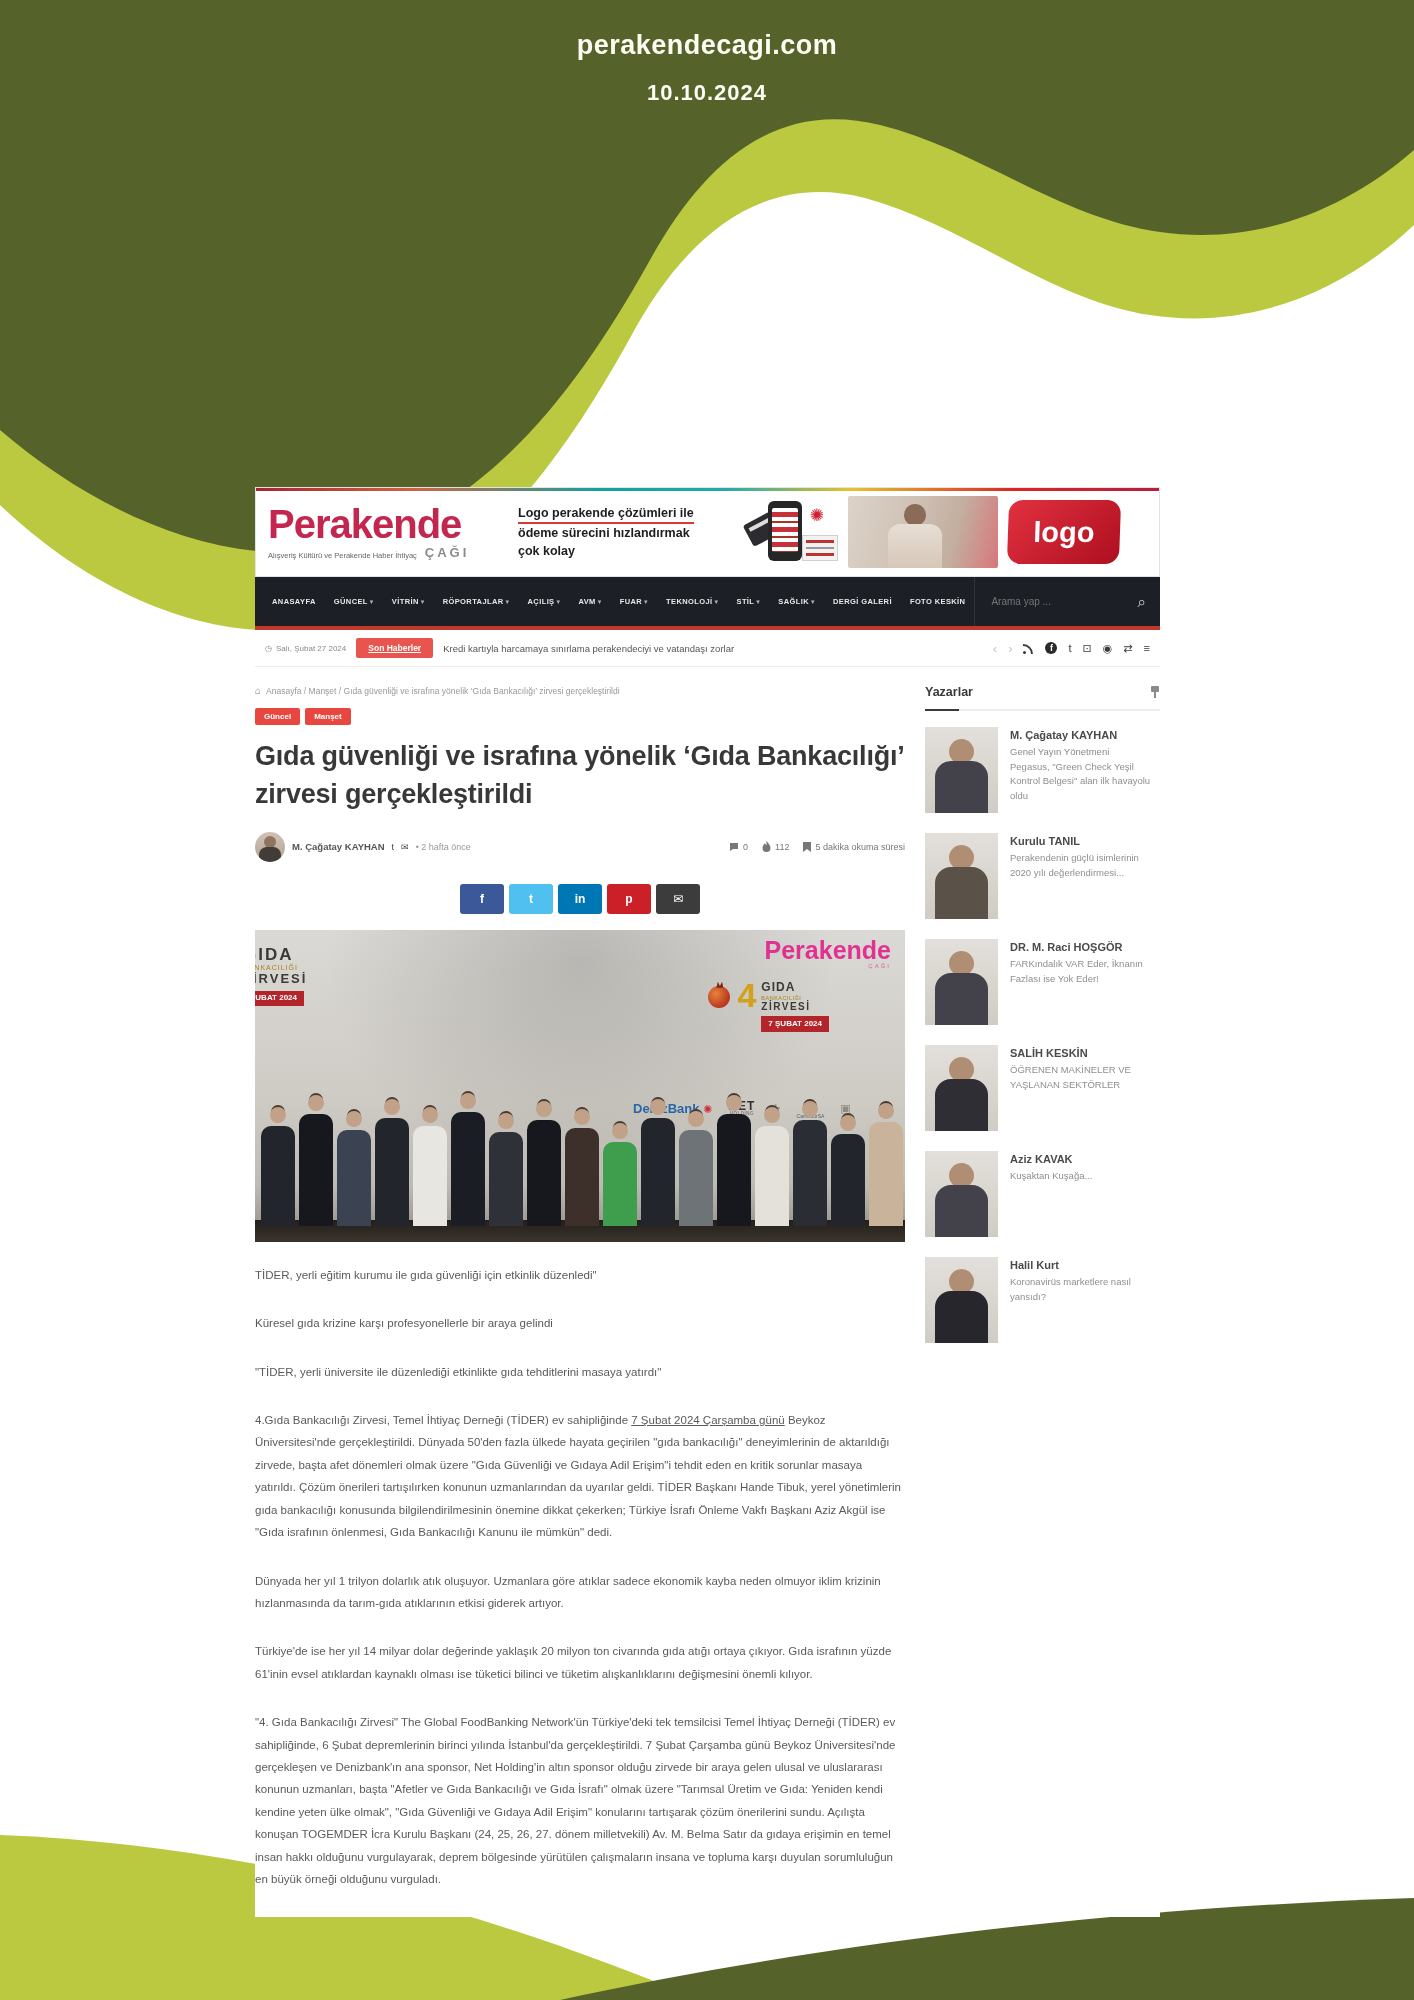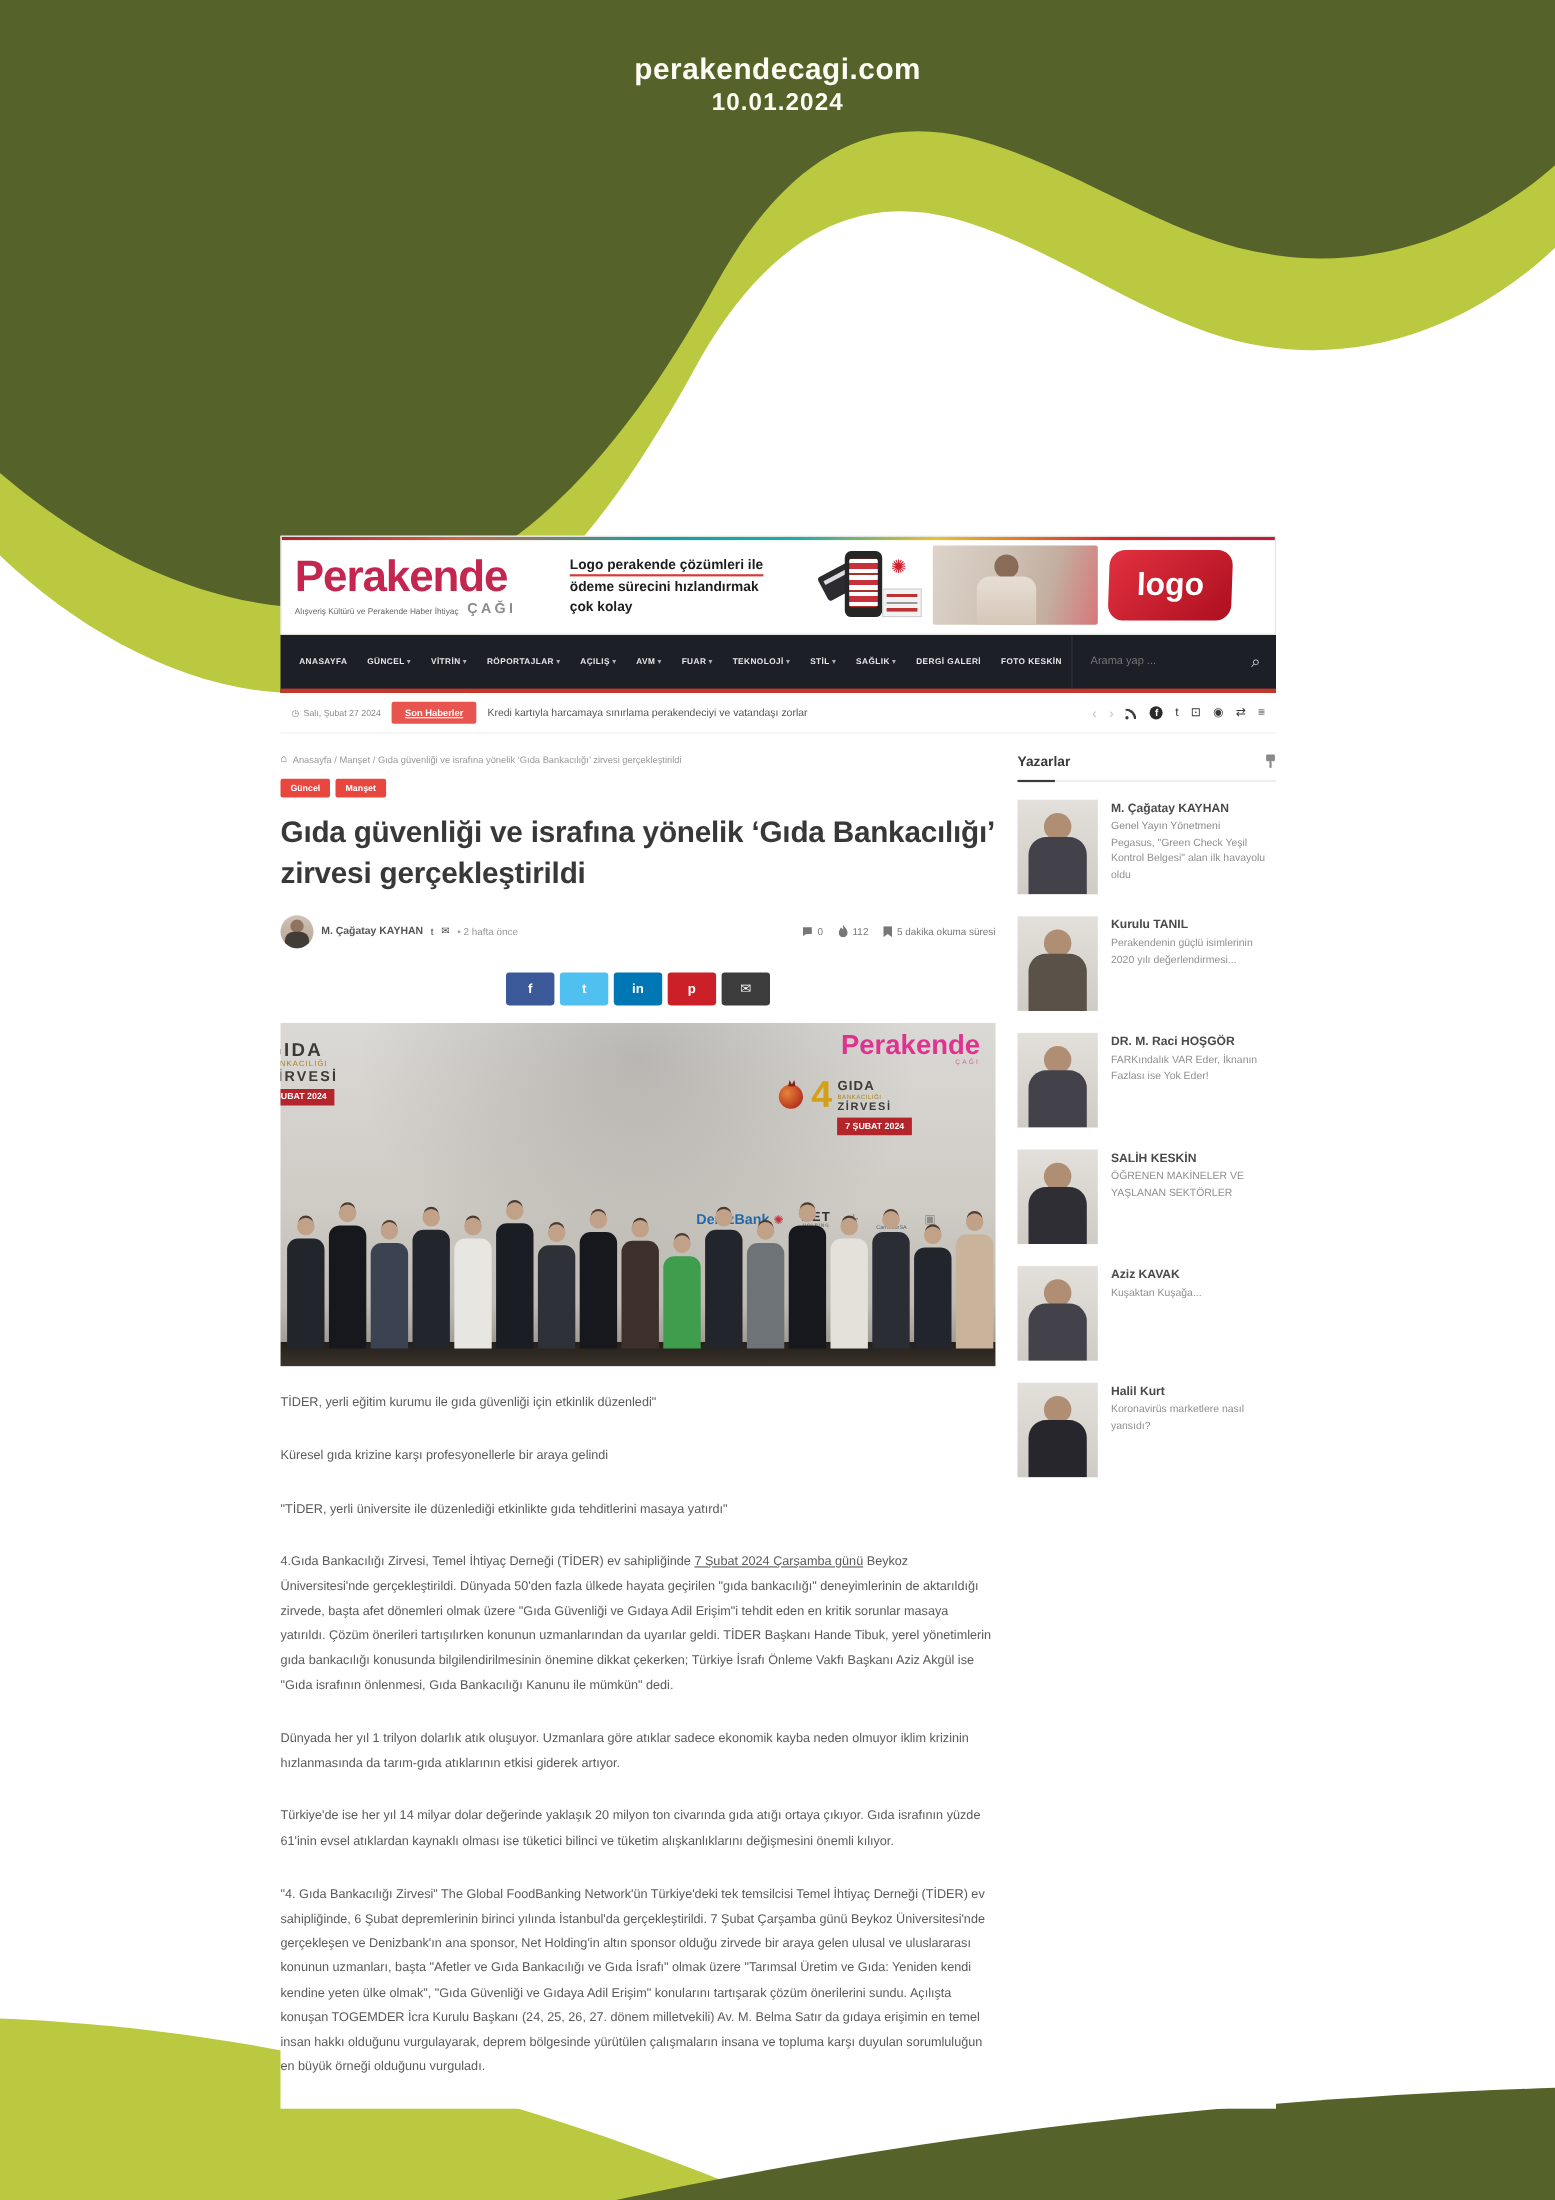--- a/index.html
+++ b/index.html
@@ -2,21 +2,21 @@
 <html><head>
 <meta charset="utf-8">
 <style>
   html,body{margin:0;padding:0;}
   body{font-family:"Liberation Sans","DejaVu Sans",sans-serif;background:#fff;}
   .canvas{position:relative;width:1414px;height:2000px;overflow:hidden;background:#fff;}
 
   
   .deco-top{position:absolute;top:0;left:0;width:1414px;height:640px;}
   .deco-bottom{position:absolute;bottom:0;left:0;width:1414px;height:360px;}
-  .frame-head{position:absolute;top:48px;left:0;width:100%;text-align:center;color:#fdfdf4;font-size:27px;font-weight:bold;letter-spacing:.5px;}
+  .frame-head{position:absolute;top:30px;left:0;width:100%;text-align:center;color:#fdfdf4;font-size:27px;font-weight:bold;letter-spacing:.5px;}
   .frame-date{position:absolute;top:80px;left:0;width:100%;text-align:center;color:#fdfdf4;font-size:22px;font-weight:bold;letter-spacing:1px;}
 
   
   .site{position:absolute;left:255px;top:487px;width:905px;}
 
   
   .masthead{position:relative;height:88px;background:#fff;border:1px solid #e3e3e3;display:flex;align-items:center;overflow:hidden;}
   .masthead::before{content:"";position:absolute;top:0;left:0;right:0;height:3px;
     background:linear-gradient(90deg,#a8242f 0%,#c64 18%,#13a0a0 38%,#2aa 52%,#e8c22a 66%,#d92525 84%,#b81d3c 100%);}
   .logo-block{width:250px;padding-left:12px;flex:none;}
@@ -181,21 +181,21 @@
 </head>
 <body>
 
 <div class="canvas">
 
   <svg class="deco-top" viewBox="0 0 1414 640" preserveAspectRatio="none">
     <path fill="#bac93f" d="M0,0 H1414 V225 C1340,295 1245,330 1150,315 C1050,300 965,225 865,198 C755,170 680,245 630,338 C557,470 475,575 355,617 C235,658 100,600 0,505 Z"></path>
     <path fill="#55632b" d="M0,0 H1414 V150 C1340,215 1250,245 1160,232 C1060,218 980,150 880,125 C770,98 700,170 650,260 C575,395 490,500 370,540 C245,580 105,520 0,430 Z"></path>
   </svg>
   <div class="frame-head">perakendecagi.com</div>
-  <div class="frame-date">10.01.2024</div>
+  <div class="frame-date">10.10.2024</div>
 
   <svg class="deco-bottom" viewBox="0 0 1414 360" preserveAspectRatio="none">
     <path fill="#bac93f" d="M0,195 C250,205 480,268 700,360 L0,360 Z"></path>
     <path fill="#55632b" d="M560,360 C800,308 1100,268 1414,258 L1414,360 Z"></path>
   </svg>
 
   <div class="site">
 
     <div class="masthead">
       <div class="logo-block">

